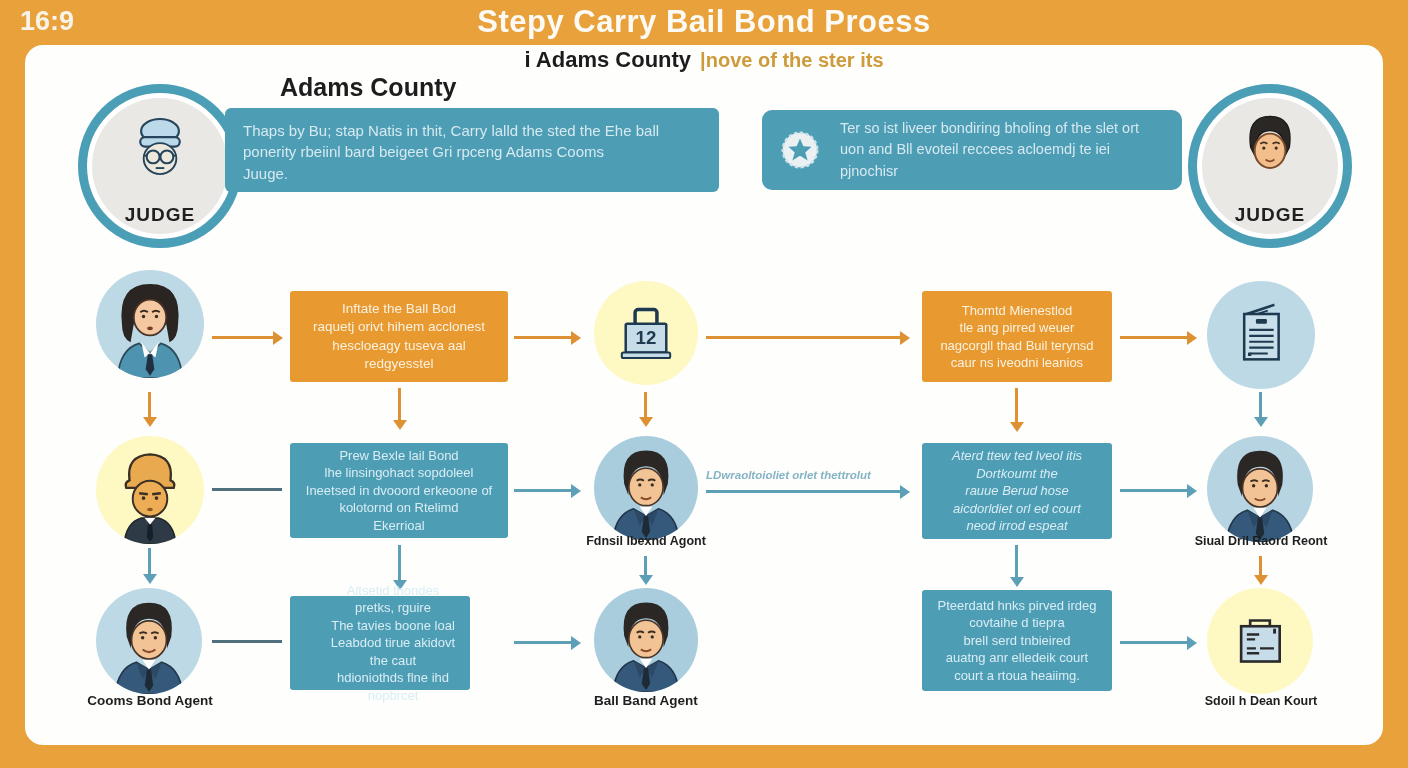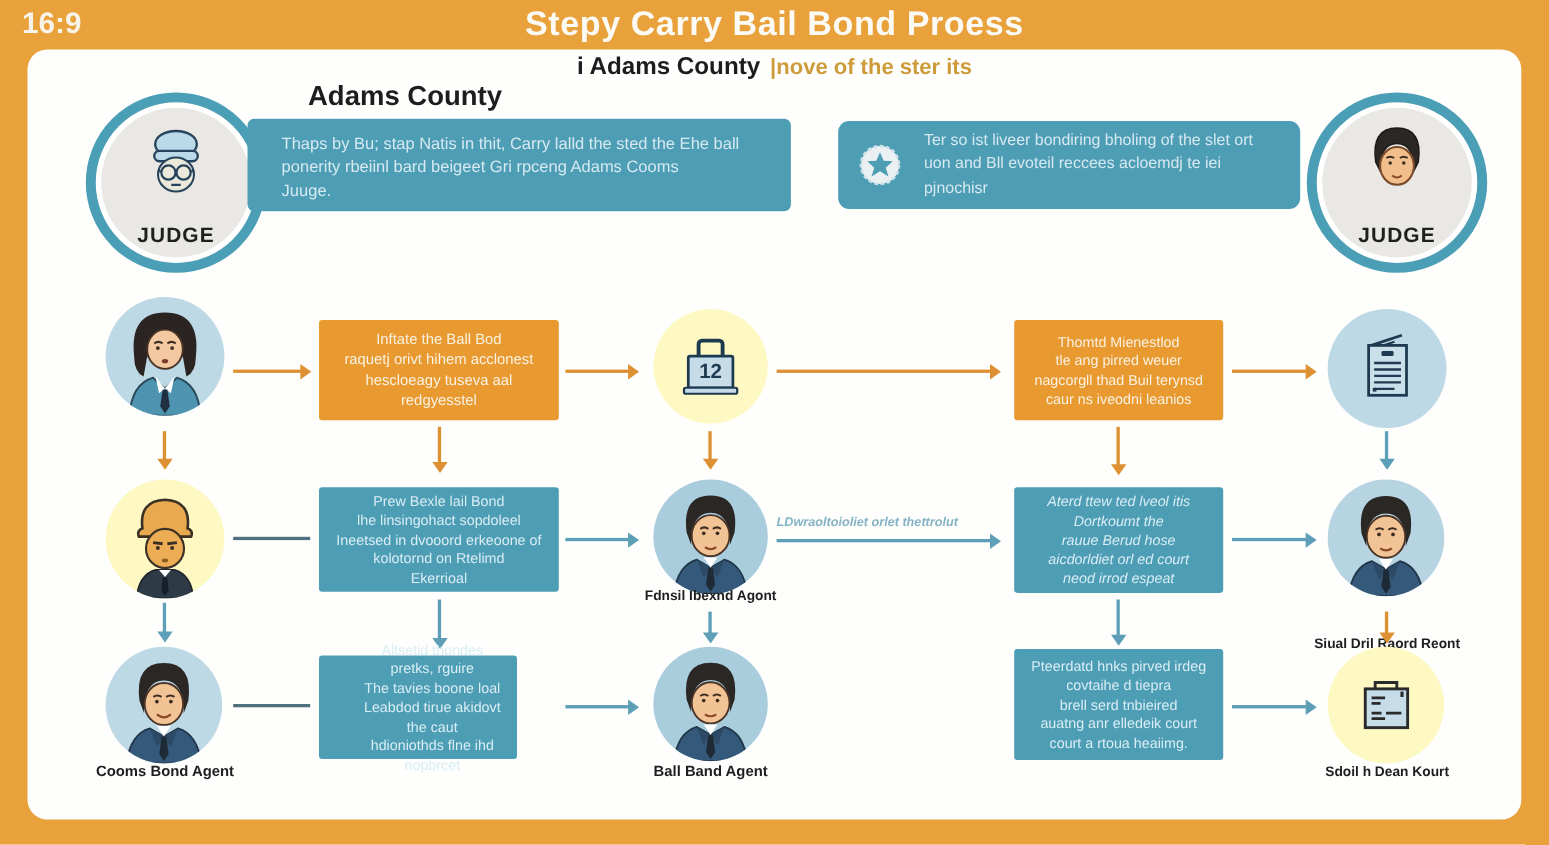--- a/index.html
+++ b/index.html
@@ -11,21 +11,21 @@
   .title{left:0;top:4px;width:100%;text-align:center;font-size:31px;font-weight:bold;color:#FCFAF5;letter-spacing:.5px;}
   .subtitle{left:0;top:47px;width:100%;display:flex;justify-content:center;align-items:baseline;gap:9px;}
   .subtitle .b{font-size:22px;font-weight:bold;color:#1c1c1c;}
   .subtitle .r{font-size:20px;font-weight:600;color:#CE9B3B;}
   .county{left:280px;top:73px;font-size:25px;font-weight:bold;color:#1d1d1d;}
   
   .bigcircle{position:absolute;width:146px;height:146px;border-radius:50%;border:9px solid #4A9EB5;background:#E9E8E4;box-shadow:inset 0 0 0 5px #fff;display:flex;flex-direction:column;align-items:center;justify-content:flex-start;}
   .bigcircle .jlabel{position:absolute;bottom:13px;width:100%;text-align:center;font-size:19px;font-weight:bold;color:#1f1f1f;letter-spacing:1px;}
   
   .tpanel{position:absolute;background:#4D9DB5;color:#D6E9F1;}
-  .tpanel-left{left:225px;top:108px;width:494px;height:84px;border-radius:6px;padding:12px 31px;box-sizing:border-box;font-size:15px;line-height:1.42;white-space:pre-line;}
+  .tpanel-left{left:225px;top:108px;width:494px;height:84px;border-radius:6px;padding:12px 18px;box-sizing:border-box;font-size:15px;line-height:1.42;white-space:pre-line;}
   .tpanel-right{left:762px;top:110px;width:420px;height:80px;border-radius:10px;display:flex;align-items:center;padding:0 14px;box-sizing:border-box;}
   .tpanel-right .txt{margin-left:16px;font-size:14.5px;line-height:1.45;white-space:pre-line;}
   
   .circle{position:absolute;border-radius:50%;overflow:hidden;display:flex;align-items:center;justify-content:center;}
   .c-blue1{background:#BDD9E6;}
   .c-blue2{background:#A9CDDD;}
   .c-blue3{background:#B7D4E2;}
   .c-orange{background:#fef9c3;}
   .box{position:absolute;border-radius:3px;display:flex;align-items:center;justify-content:center;text-align:center;white-space:pre-line;box-sizing:border-box;padding:6px 10px;line-height:1.34;}
   .box-orange{background:#E8992F;color:#FAF1E1;font-size:13.5px;}
@@ -238,21 +238,21 @@
       <path d="M45 59 Q50 62.5 55 59" fill="none" stroke="#8a4a2a" stroke-width="1.8"></path>
       <path d="M18 100 Q21 75 38 70 L50 77 L62 70 Q79 75 82 100 Z" fill="#35597A" stroke="#22364a" stroke-width="1.6"></path>
       <path d="M38 70 L50 77 L44 86 Z" fill="#2C4A66"></path>
       <path d="M62 70 L50 77 L56 86 Z" fill="#2C4A66"></path>
       <path d="M44 68 L50 77 L56 68 Z" fill="#fff"></path>
       <path d="M48 77 L52 77 L54 92 L50 98 L46 92 Z" fill="#1E2B36"></path>
     </svg>
   </div>
 
   <div class="nlabel" style="left:576px;top:534px;width:140px;font-size:12.5px;">Fdnsil Ibexnd Agont</div>
-  <div class="nlabel" style="left:1186px;top:534px;width:150px;font-size:12.5px;margin-top:44px;">Siual Dril Raord Reont</div>
+  <div class="nlabel" style="left:1186px;top:534px;width:150px;font-size:12.5px;">Siual Dril Raord Reont</div>
 
   <div class="vl t ad" style="left:148px;top:548px;height:27px;"></div>
   <div class="vl t ad" style="left:398px;top:545px;height:36px;"></div>
   <div class="vl t ad" style="left:644px;top:556px;height:20px;"></div>
   <div class="vl t ad" style="left:1015px;top:545px;height:33px;"></div>
   <div class="vl o ad" style="left:1259px;top:556px;height:20px;"></div>
 
   <div class="circle c-blue1" style="left:96px;top:588px;width:106px;height:106px;">
     <svg width="106" height="106" viewBox="0 0 100 100">
       <path d="M29 46 Q25 14 50 14 Q75 14 71 46 L67 57 Q67 29 50 29 Q33 29 33 57 Z" fill="#2A2724"></path>

